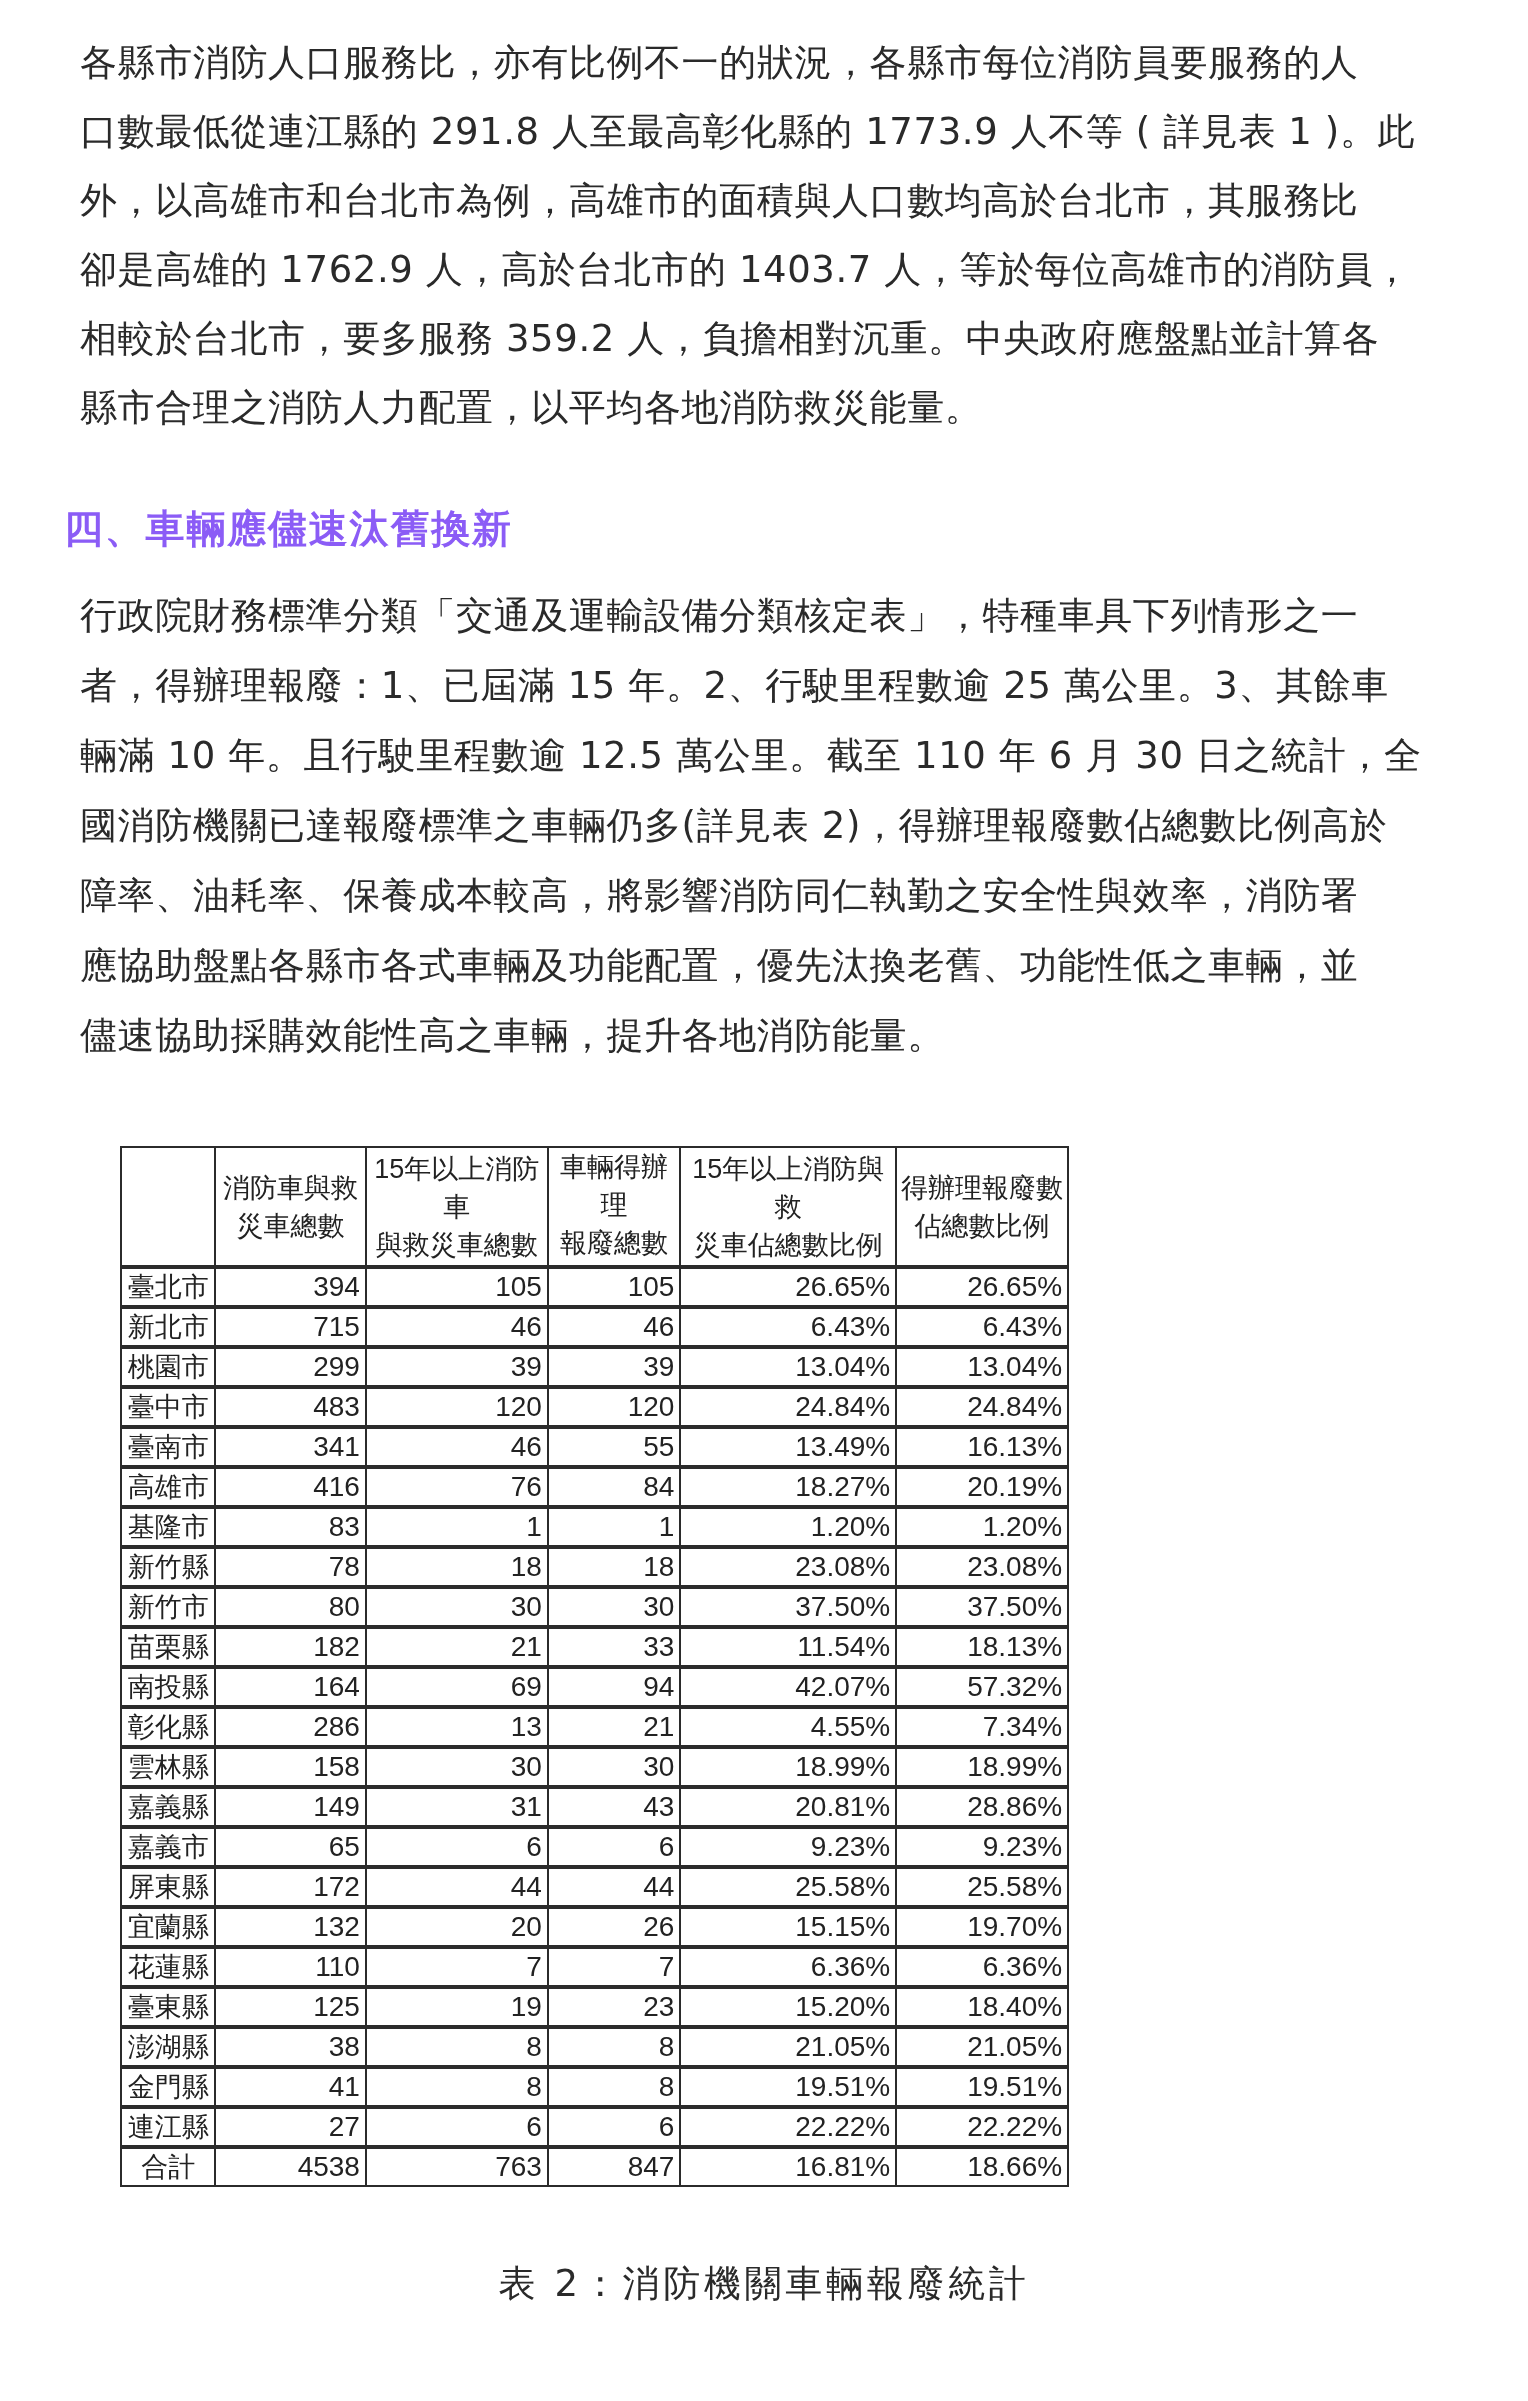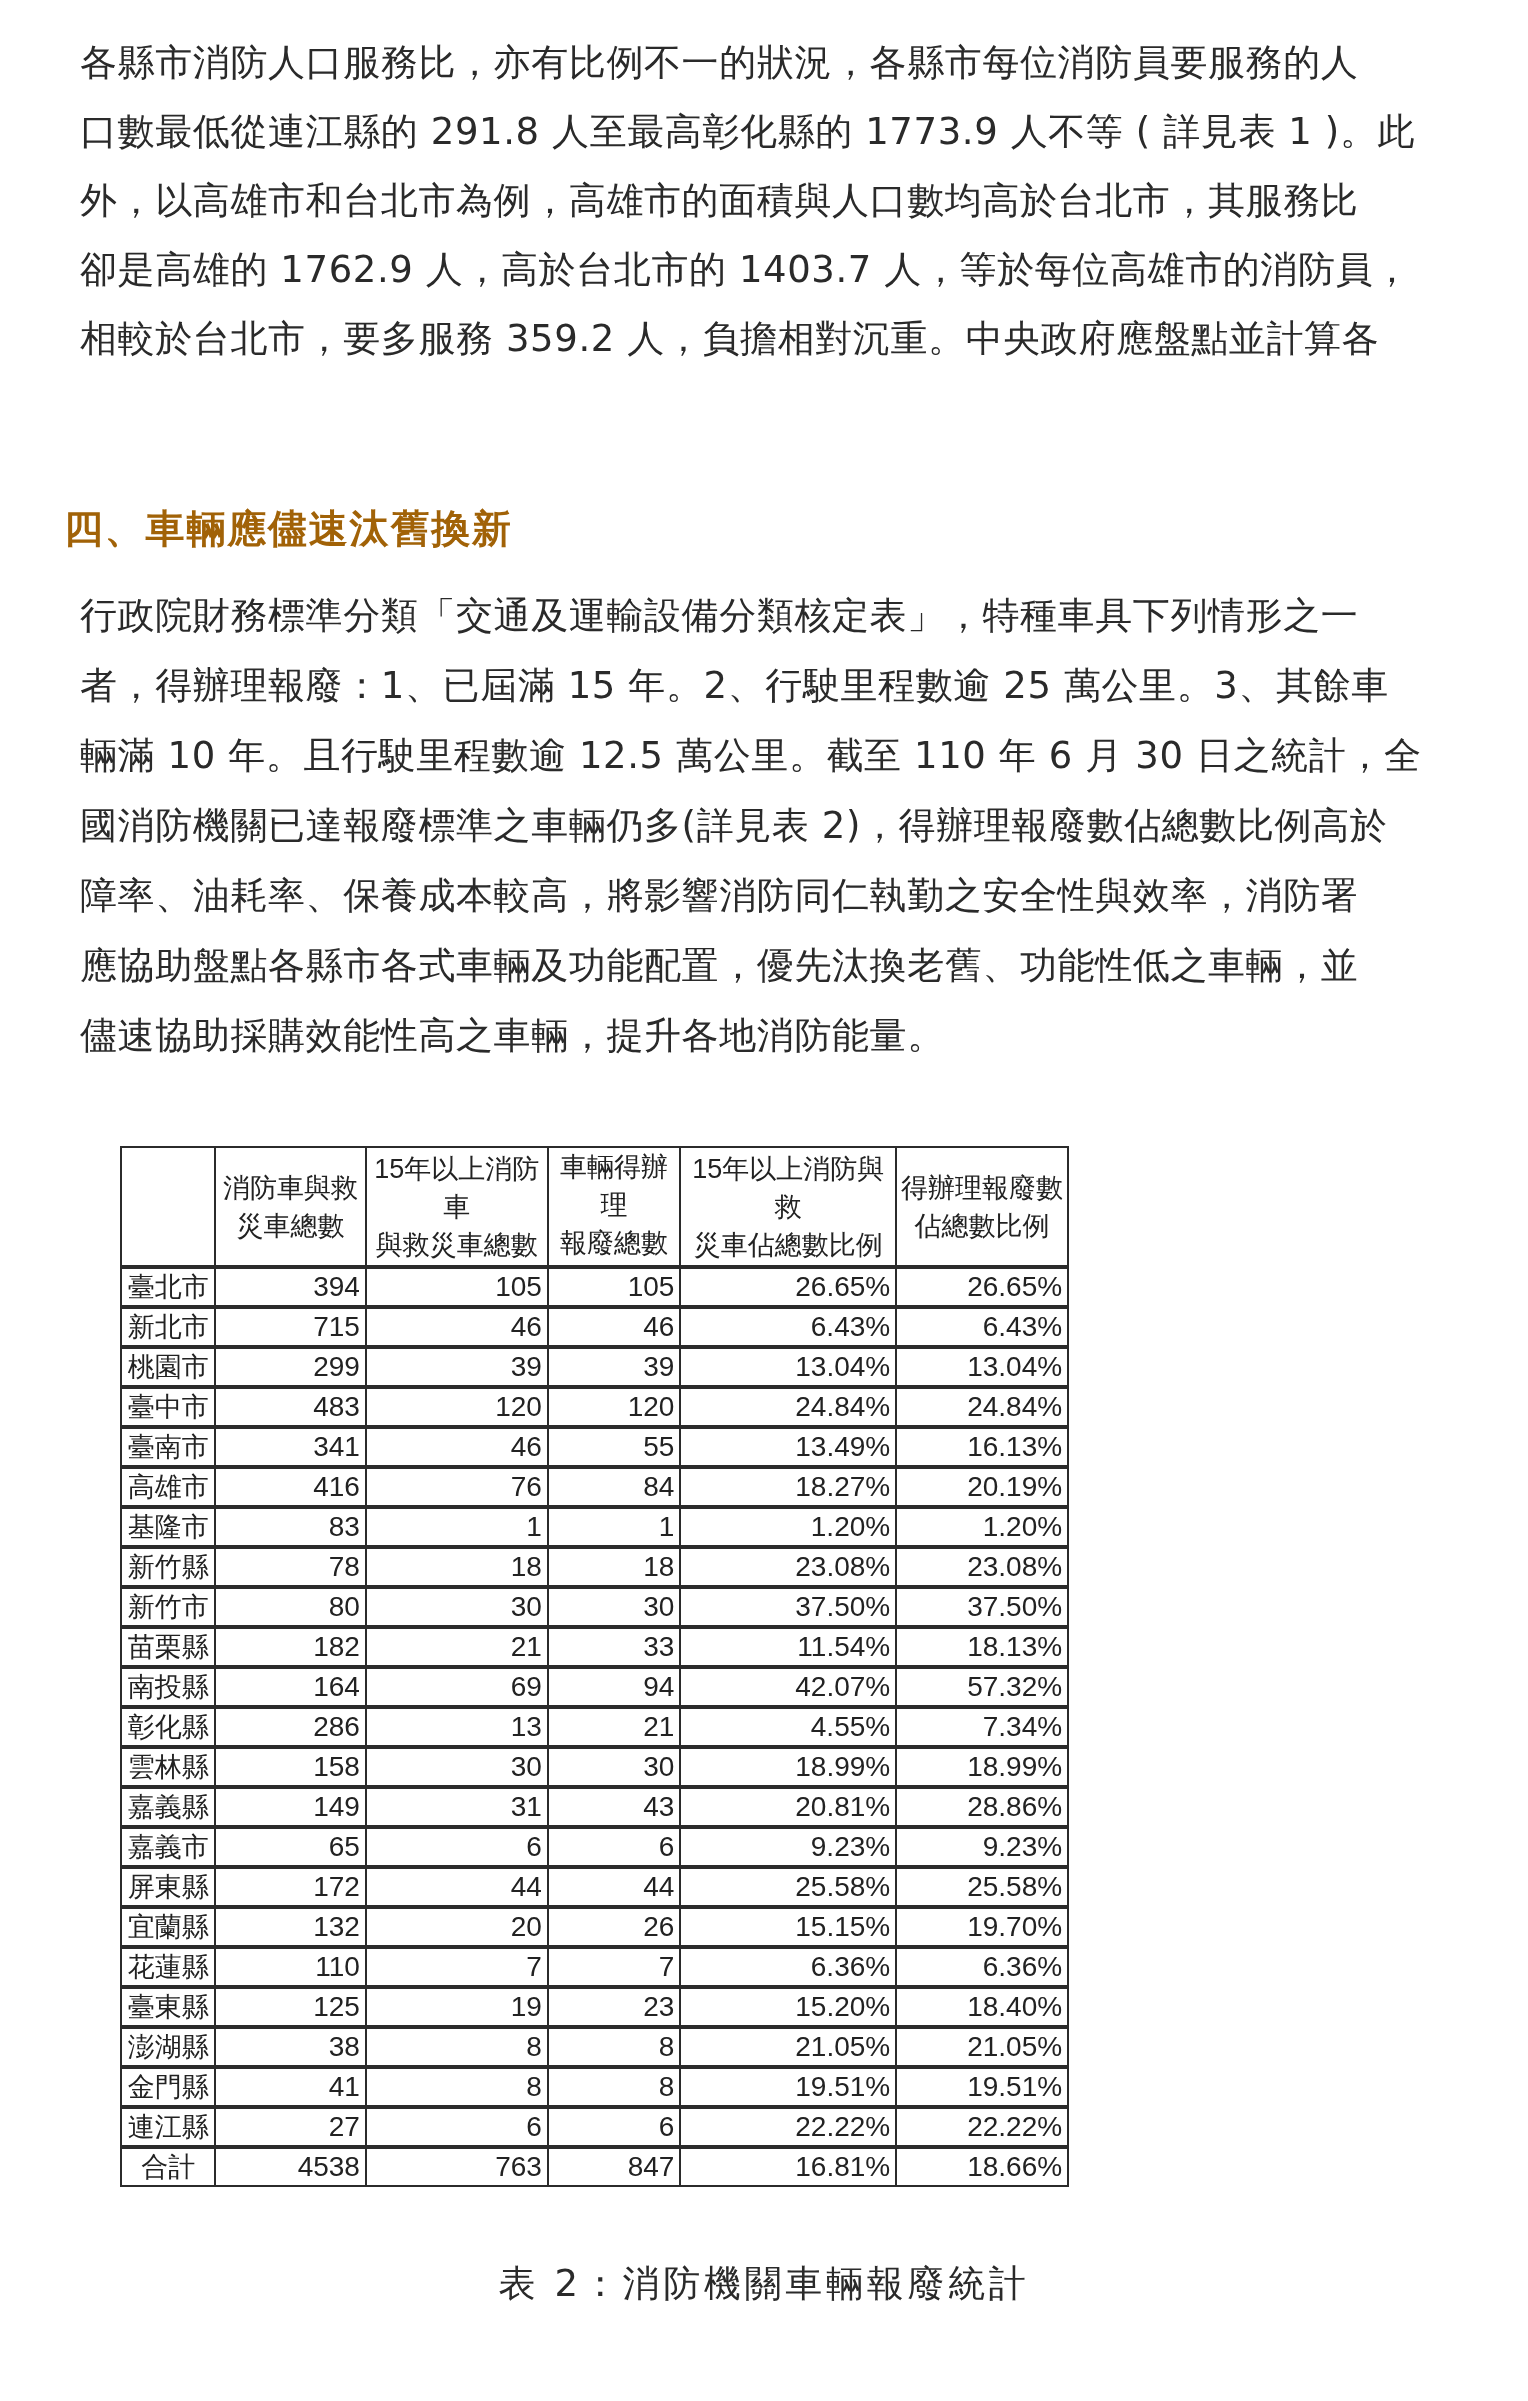--- a/index.html
+++ b/index.html
@@ -8,21 +8,21 @@
     font-family: "DejaVu Sans", "Liberation Sans", sans-serif; color: #2a2a2a;
   }
   .para {
     position: absolute; left: 64px; width: 1413px;
     font-size: 37px; line-height: 69px; letter-spacing: 0.6px; margin: 16px;
   }
   .para .line { display: block; white-space: nowrap; }
   #para1 { top: 12.3px; }
   #heading {
     position: absolute; left: 64px; top: 502px; margin: 0;
-    font-size: 39px; font-weight: bold; letter-spacing: 1.8px; color: #a16207;
+    font-size: 39px; font-weight: bold; letter-spacing: 1.8px; color: #8b5cf6;
   }
   #para2 { top: 565px; line-height: 70px; }
   table.stats {
     position: absolute; left: 120px; top: 1146px; width: 949px;
     border-collapse: collapse; font-family: "Liberation Sans", "DejaVu Sans", sans-serif;
     color: #222;
   }
   table.stats th, table.stats td {
     border: 2.5px solid #2b2b2b; padding: 0 4.9px; font-weight: normal;
   }
@@ -48,20 +48,21 @@
 </style>
 </head>
 <body>
 
 <div id="para1" class="para">
   <span class="line">各縣市消防人口服務比，亦有比例不一的狀況，各縣市每位消防員要服務的人</span>
   <span class="line">口數最低從連江縣的 291.8 人至最高彰化縣的 1773.9 人不等 ( 詳見表 1 )。此</span>
   <span class="line">外，以高雄市和台北市為例，高雄市的面積與人口數均高於台北市，其服務比</span>
   <span class="line">卻是高雄的 1762.9 人，高於台北市的 1403.7 人，等於每位高雄市的消防員，</span>
   <span class="line">相較於台北市，要多服務 359.2 人，負擔相對沉重。中央政府應盤點並計算各</span>
+  <span class="line">縣市合理之消防人力配置，以平均各地消防救災能量。</span>
 </div>
 
 <h2 id="heading">四、車輛應儘速汰舊換新</h2>
 
 <div id="para2" class="para">
   <span class="line">行政院財務標準分類「交通及運輸設備分類核定表」，特種車具下列情形之一</span>
   <span class="line">者，得辦理報廢：1、已屆滿 15 年。2、行駛里程數逾 25 萬公里。3、其餘車</span>
   <span class="line">輛滿 10 年。且行駛里程數逾 12.5 萬公里。截至 110 年 6 月 30 日之統計，全</span>
   <span class="line">國消防機關已達報廢標準之車輛仍多(詳見表 2)，得辦理報廢數佔總數比例高於</span>
   <span class="line">障率、油耗率、保養成本較高，將影響消防同仁執勤之安全性與效率，消防署</span>

